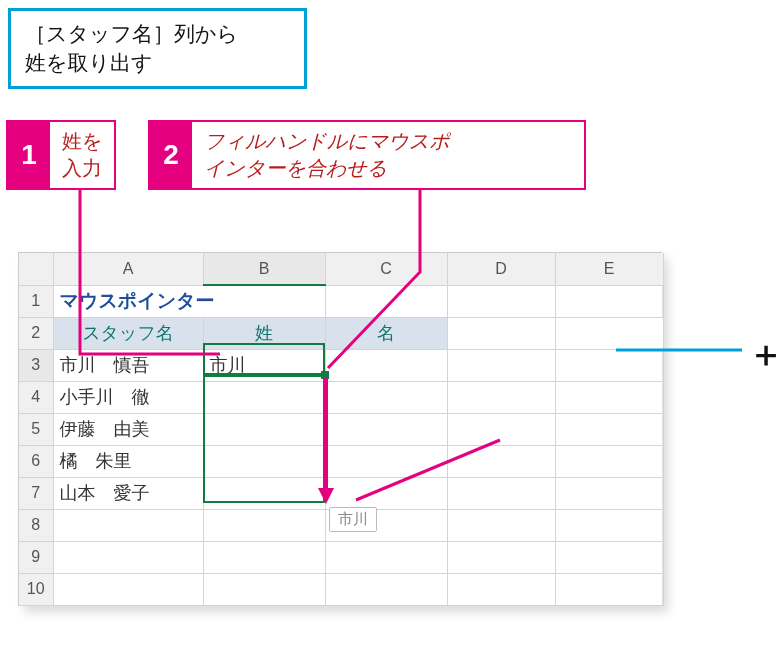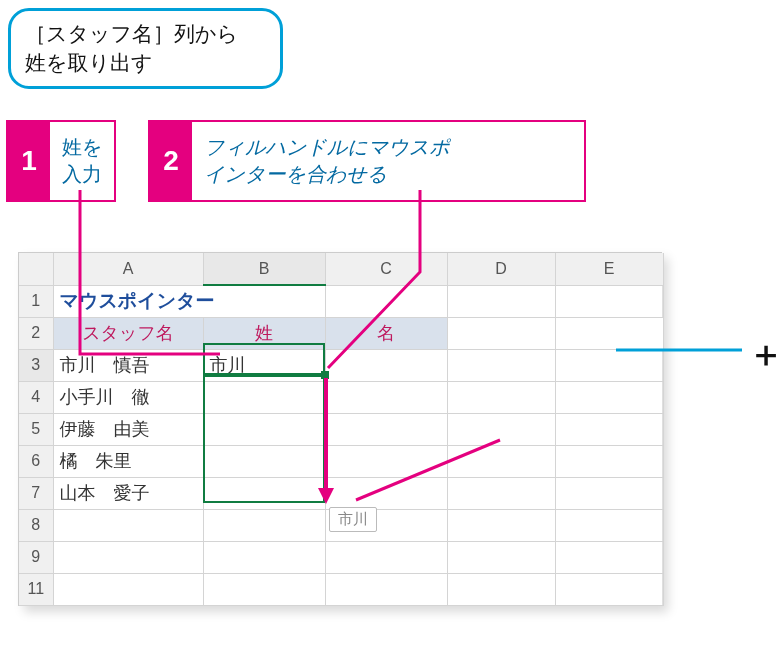--- a/index.html
+++ b/index.html
@@ -33,24 +33,24 @@
     color: #fff;
     font-size: 28px;
     font-weight: bold;
     display: flex;
     align-items: center;
     justify-content: center;
     padding: 6px 12px;
     min-width: 42px;
   }
   .step-text {
-    padding: 12px 12px;
+    padding: 6px 12px;
     font-size: 20px;
     line-height: 1.35;
-    color: #0369a1;
+    color: #b91c1c;
     display: flex;
     align-items: center;
   }
   .spreadsheet {
     position: absolute;
     left: 18px;
     top: 252px;
     width: 644px;
     border-top: 1px solid #ccc;
     border-left: 1px solid #ccc;
@@ -94,21 +94,21 @@
     width: 34px;
   }
   .title-cell {
     color: #1f4e9c !important;
     font-weight: bold !important;
     font-size: 19px !important;
   }
   .header-row td {
     background: #d9e1ec;
     text-align: center;
-    color: #be185d;
+    color: #0f766e;
   }
   .col-B-active { border-bottom: 2px solid #107c41 !important; background:#e8e8e8 !important;}
   .row3-active { background:#e8e8e8 !important;}
   .selection {
     position: absolute;
     border: 2.5px solid #107c41;
     pointer-events: none;
   }
   .fill-handle {
     position: absolute;
@@ -134,21 +134,21 @@
   svg.overlay {
     position: absolute;
     left: 0; top: 0;
     width: 783px; height: 670px;
     pointer-events: none;
   }
 </style>
 </head>
 <body>
 
-<div class="callout-blue" style="left:8px; top:8px; width:275px;border-radius:21px;">
+<div class="callout-blue" style="left:8px; top:8px; width:299px;">
   <span style="white-space:pre-line;">［スタッフ名］列から
 姓を取り出す</span>
 </div>
 
 <div class="step-box" style="left:6px; top:120px;">
   <div class="step-num">1</div>
   <div class="step-text">
     <span style="white-space:pre-line;">姓を
 入力</span>
   </div>
@@ -261,21 +261,21 @@
     </tr>
     <tr>
       <td class="rowhead">9</td>
       <td></td>
       <td></td>
       <td></td>
       <td></td>
       <td></td>
     </tr>
     <tr>
-      <td class="rowhead">11</td>
+      <td class="rowhead">10</td>
       <td></td>
       <td></td>
       <td></td>
       <td></td>
       <td></td>
     </tr>
   </tbody>
     </table>
 
   <div class="selection" style="left:184px; top:90px; width:122px; height:32px;"></div>

